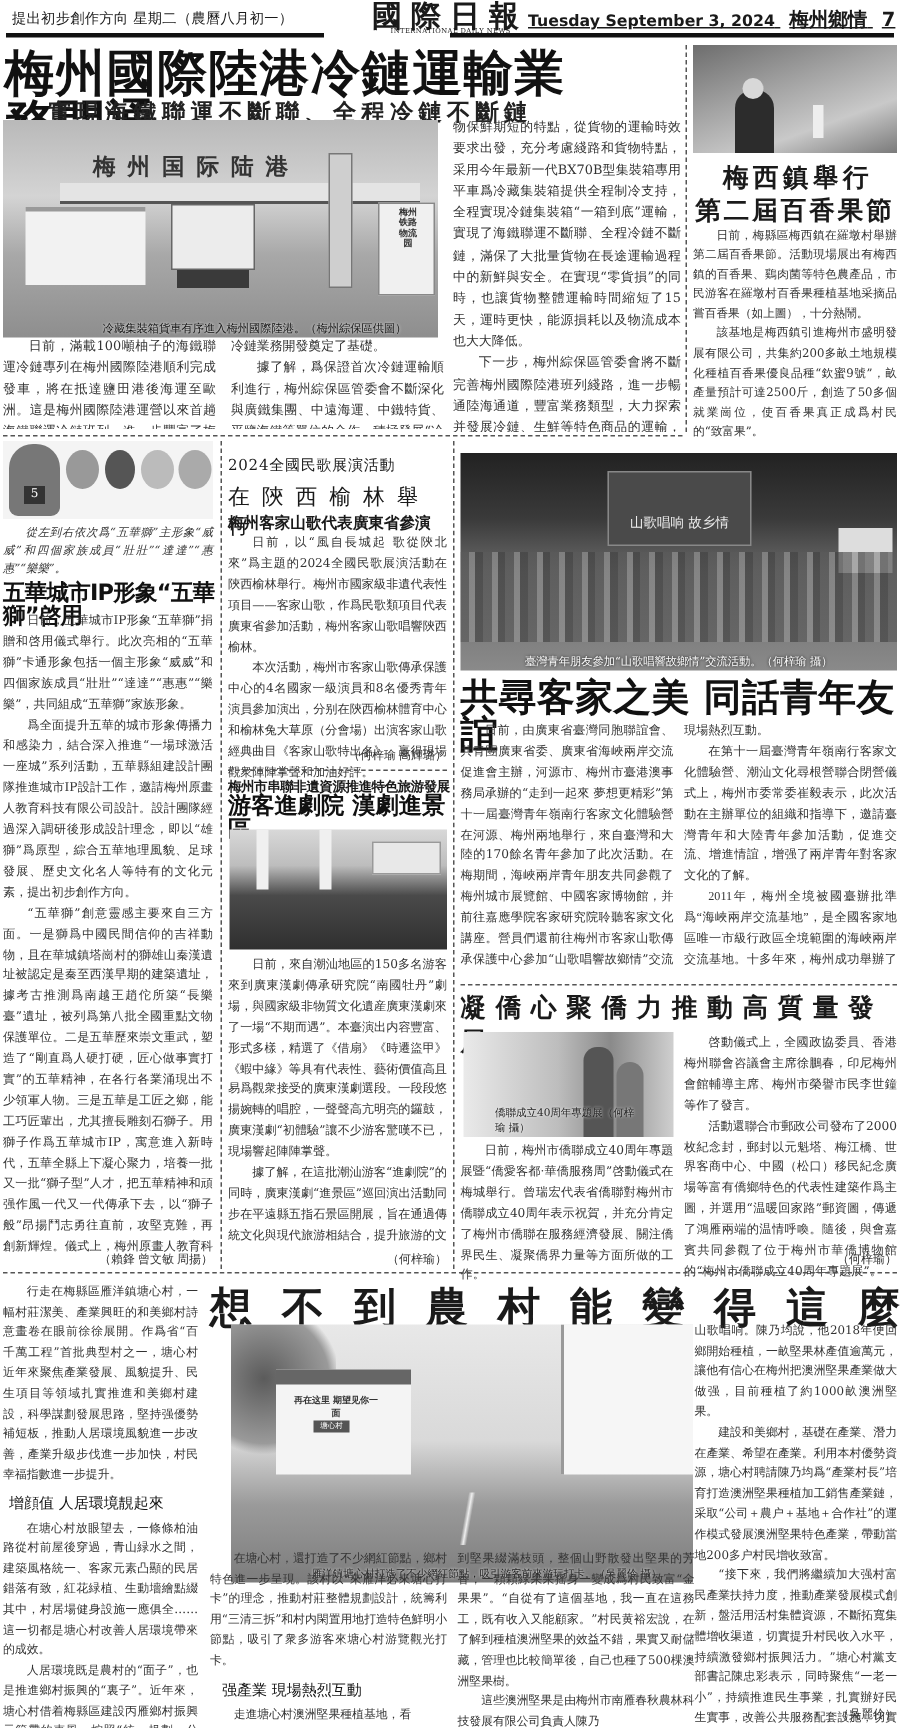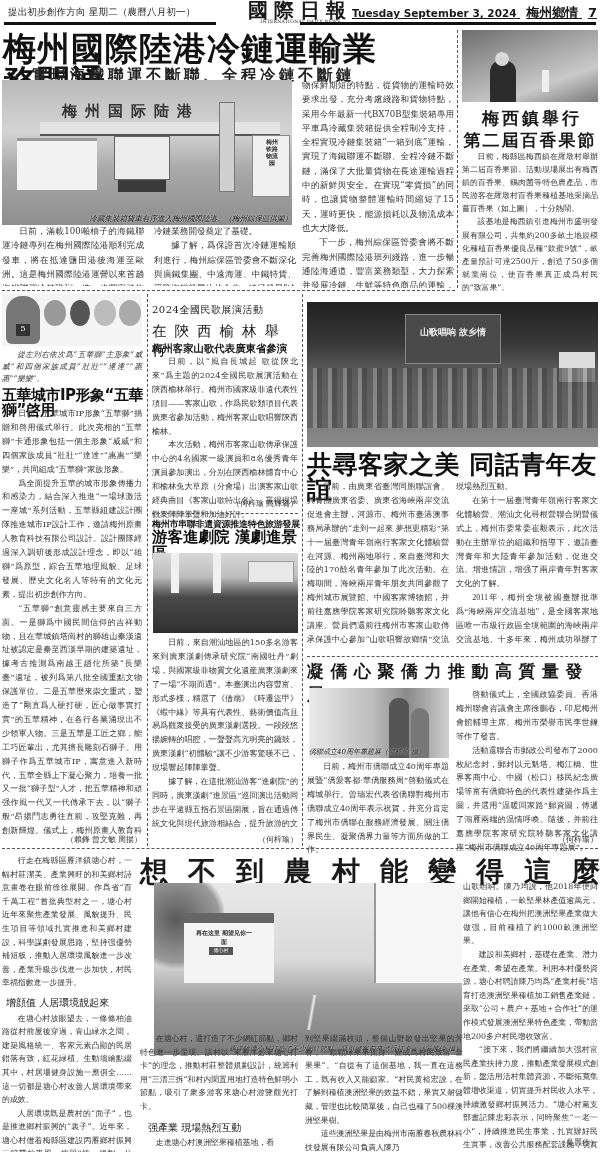--- a/index.html
+++ b/index.html
@@ -11,21 +11,21 @@
   .mh-logo { left: 215px; top: 0px; width: 170px; text-align: center; font-size: 20px; font-weight: bold; letter-spacing: 6px; line-height: 20px; }
   .mh-logo-en { left: 218px; top: 19px; width: 165px; text-align: center; font-size: 4.5px; letter-spacing: 0.3px; font-family: "DejaVu Serif", serif; }
   .mh-right { left: 352px; top: 4px; width: 255px; text-align: left; font-size: 10.5px; font-family: "DejaVu Sans", sans-serif; font-weight: bold; text-decoration: underline; }
   .mh-right .section { font-size: 13px; margin-left: 6px; }
   .rule-thick { height: 3px; background: #111; }
   .dash-h { border-top: 1px dashed #555; height: 0; }
   .dash-v { border-left: 1px dashed #555; width: 0; }
   .headline-big { font-family: "DejaVu Sans", sans-serif; font-weight: 900; color: #111; letter-spacing: 2px; line-height: 1; }
   .deck { font-family: "DejaVu Serif", serif; font-weight: bold; color: #222; }
   .photo { background: #888; overflow: hidden; position: absolute; }
-  .photo-caption { position: absolute; left: 0; right: 0; bottom: 0; font-size: 7.5px; color: #fff; text-shadow: 0 0 2px #000; padding: 1px 0; text-align: right; font-family: "DejaVu Serif", serif; font-style: italic; }
+  .photo-caption { position: absolute; left: 0; right: 0; bottom: 0; font-size: 7.5px; color: #fff; text-shadow: 0 0 2px #000; padding: 1px 21px; text-align: right; font-family: "DejaVu Serif", serif; }
   .txt { font-size: 8.6px; line-height: 14.3px; color: #333; text-align: justify; font-family: "DejaVu Serif", serif; }
   .txt p { text-indent: 2em; }
   .byline { text-align: right; font-size: 8px; color: #333; font-family: Liberation Serif, serif; }
   .sub-h { font-family: "DejaVu Sans", sans-serif; font-weight: normal; font-size: 11px; color: #111; }
 </style>
 </head>
 <body>
 
 <div class="abs masthead">
   <div class="abs mh-date">提出初步創作方向 星期二（農曆八月初一）</div>
@@ -125,23 +125,24 @@
 </div>
 <div class="abs txt" style="left:152px;top:636px;width:146px;height:196px;overflow:hidden;font-size:8.1px;line-height:13.9px;">
   <p>日前，來自潮汕地區的150多名游客來到廣東漢劇傳承研究院“南國牡丹”劇場，與國家級非物質文化遺産廣東漢劇來了一場“不期而遇”。本臺演出内容豐富、形式多樣，精選了《借扇》《時遷盜甲》《蝦中緣》等具有代表性、藝術價值高且易爲觀衆接受的廣東漢劇選段。一段段悠揚婉轉的唱腔，一聲聲高亢明亮的鑼鼓，廣東漢劇“初體驗”讓不少游客驚嘆不已，現場響起陣陣掌聲。</p>
   <p>據了解，在這批潮汕游客“進劇院”的同時，廣東漢劇“進景區”巡回演出活動同步在平遠縣五指石景區開展，旨在通過傳統文化與現代旅游相結合，提升旅游的文化内涵，同時推動傳統文化的傳承與發展。</p>
 </div>
 <div class="abs byline" style="left:152px;top:834px;width:146px;">（何梓瑜）</div>
 <div class="abs dash-v" style="left:302px;top:294px;height:552px;"></div>
 
 <div class="photo" style="left:307px;top:302px;width:291px;height:145px;background:linear-gradient(180deg,#222 0%,#3a3a3a 30%,#6a6a6a 55%,#8a8a8a 100%);">
   <div class="abs" style="left:98px;top:12px;width:96px;height:50px;background:#4a4a4a;border:1px solid #888;"></div>
-  <div class="abs" style="left:104px;top:24px;width:84px;font-size:9px;color:#eee;text-align:center;font-family:'DejaVu Serif',serif;font-weight:bold;">山歌唱响 故乡情</div>
+  <div class="abs" style="left:104px;top:40px;width:84px;font-size:9px;color:#eee;text-align:center;font-family:'DejaVu Serif',serif;">山歌唱响 故乡情</div>
   <div class="abs" style="left:252px;top:50px;width:36px;height:30px;background:#ddd;"></div>
   <div class="abs" style="left:0;top:66px;width:291px;height:60px;background:repeating-linear-gradient(90deg,#5a5a5a 0 6px,#909090 6px 10px,#444 10px 15px);opacity:0.7;"></div>
+  <div class="photo-caption" style="text-align:center;">臺灣青年朋友參加“山歌唱響故鄉情”交流活動。（何梓瑜 攝）</div>
 </div>
 <div class="abs headline-big" style="left:307px;top:452px;width:291px;font-size:25px;letter-spacing:0.5px;">共尋客家之美 同話青年友誼</div>
 <div class="abs txt" style="left:307px;top:480px;width:142px;height:168px;overflow:hidden;font-size:8.1px;line-height:13.9px;">
   <p>日前，由廣東省臺灣同胞聯誼會、共青團廣東省委、廣東省海峽兩岸交流促進會主辦，河源市、梅州市臺港澳事務局承辦的“走到一起來 夢想更精彩”第十一屆臺灣青年嶺南行客家文化體驗營在河源、梅州兩地舉行，來自臺灣和大陸的170餘名青年參加了此次活動。在梅期間，海峽兩岸青年朋友共同參觀了梅州城市展覽館、中國客家博物館，并前往嘉應學院客家研究院聆聽客家文化講座。營員們還前往梅州市客家山歌傳承保護中心參加“山歌唱響故鄉情”交流活動，《喜事好運滚滚來》《杯花聲聲迎客來》等一首首熱情洋溢的客家山歌拉近了彼此間的距離，兩岸青年在</p>
 </div>
 <div class="abs txt" style="left:456px;top:480px;width:142px;height:168px;overflow:hidden;font-size:8.1px;line-height:13.9px;font-family:Liberation Serif, serif;">
   <p style="text-indent:0">現場熱烈互動。</p>
   <p>在第十一屆臺灣青年嶺南行客家文化體驗營、潮汕文化尋根營聯合閉營儀式上，梅州市委常委崔毅表示，此次活動在主辦單位的組織和指導下，邀請臺灣青年和大陸青年參加活動，促進交流、增進情誼，增强了兩岸青年對客家文化的了解。</p>
   <p>2011年，梅州全境被國臺辦批準爲“海峽兩岸交流基地”，是全國客家地區唯一市級行政區全境範圍的海峽兩岸交流基地。十多年來，梅州成功舉辦了六屆世界客商大會、首屆世界客屬青年大會、第五届海峽兩岸客家高峰論壇等大型對臺交流活動。</p>
 </div>
@@ -152,21 +153,21 @@
 <div class="photo" style="left:309px;top:688px;width:140px;height:70px;background:linear-gradient(90deg,#eaeaea 0%,#bdbdbd 45%,#8a8a8a 70%,#cfcfcf 100%);">
   <div class="abs" style="left:80px;top:10px;width:20px;height:60px;background:#555;border-radius:9px 9px 0 0;"></div>
   <div class="abs" style="left:102px;top:20px;width:18px;height:50px;background:#777;border-radius:9px 9px 0 0;"></div>
   <div class="photo-caption" style="text-align:left;color:#222;text-shadow:0 0 2px #fff;font-size:7px;">僑聯成立40周年專題展（何梓瑜 攝）</div>
 </div>
 <div class="abs txt" style="left:307px;top:760px;width:142px;font-size:8.1px;line-height:13.9px;">
   <p>日前，梅州市僑聯成立40周年專題展暨“僑愛客都·華僑服務周”啓動儀式在梅城舉行。曾瑞宏代表省僑聯對梅州市僑聯成立40周年表示祝賀，并充分肯定了梅州市僑聯在服務經濟發展、關注僑界民生、凝聚僑界力量等方面所做的工作。</p>
 </div>
 <div class="abs txt" style="left:456px;top:688px;width:142px;font-size:8.1px;line-height:13.9px;">
   <p>啓動儀式上，全國政協委員、香港梅州聯會咨議會主席徐鵬春，印尼梅州會館輔導主席、梅州市榮譽市民李世鐘等作了發言。</p>
-  <p>活動還聯合市郵政公司發布了2000枚紀念封，郵封以元魁塔、梅江橋、世界客商中心、中國（松口）移民紀念廣場等富有僑鄉特色的代表性建築作爲主圖，并選用“温暖回家路”郵資圖，傳遞了鴻雁兩端的温情呼喚。隨後，并前往嘉應學院客家研究院聆聽客家文化講座“梅州市僑聯成立40周年專題展”。</p>
+  <p>活動還聯合市郵政公司發布了2000枚紀念封，郵封以元魁塔、梅江橋、世界客商中心、中國（松口）移民紀念廣場等富有僑鄉特色的代表性建築作爲主圖，并選用“温暖回家路”郵資圖，傳遞了鴻雁兩端的温情呼喚。隨後，與會嘉賓共同參觀了位于梅州市華僑博物館的“梅州市僑聯成立40周年專題展”。</p>
 </div>
 <div class="abs byline" style="left:456px;top:834px;width:142px;">（何梓瑜）</div>
 
 <div class="abs dash-h" style="left:2px;top:848px;width:596px;"></div>
 
 <div class="abs" style="left:140px;top:853px;width:458px;font-size:28px;font-weight:bold;font-family:'DejaVu Sans',sans-serif;letter-spacing:20px;white-space:nowrap;">想不到農村能變得這麼美</div>
 
 <div class="abs txt" style="left:2px;top:854px;width:130px;font-size:7.9px;line-height:13.6px;">
   <p>行走在梅縣區雁洋鎮塘心村，一幅村莊潔美、產業興旺的和美鄉村詩意畫卷在眼前徐徐展開。作爲省“百千萬工程”首批典型村之一，塘心村近年來聚焦產業發展、風貌提升、民生項目等領域扎實推進和美鄉村建設，科學謀劃發展思路，堅持强優勢補短板，推動人居環境風貌進一步改善，產業升級步伐進一步加快，村民幸福指數進一步提升。</p>
   <div class="sub-h" style="margin:6px 0 2px 4px;font-size:10px;">增顔值 人居環境靚起來</div>

